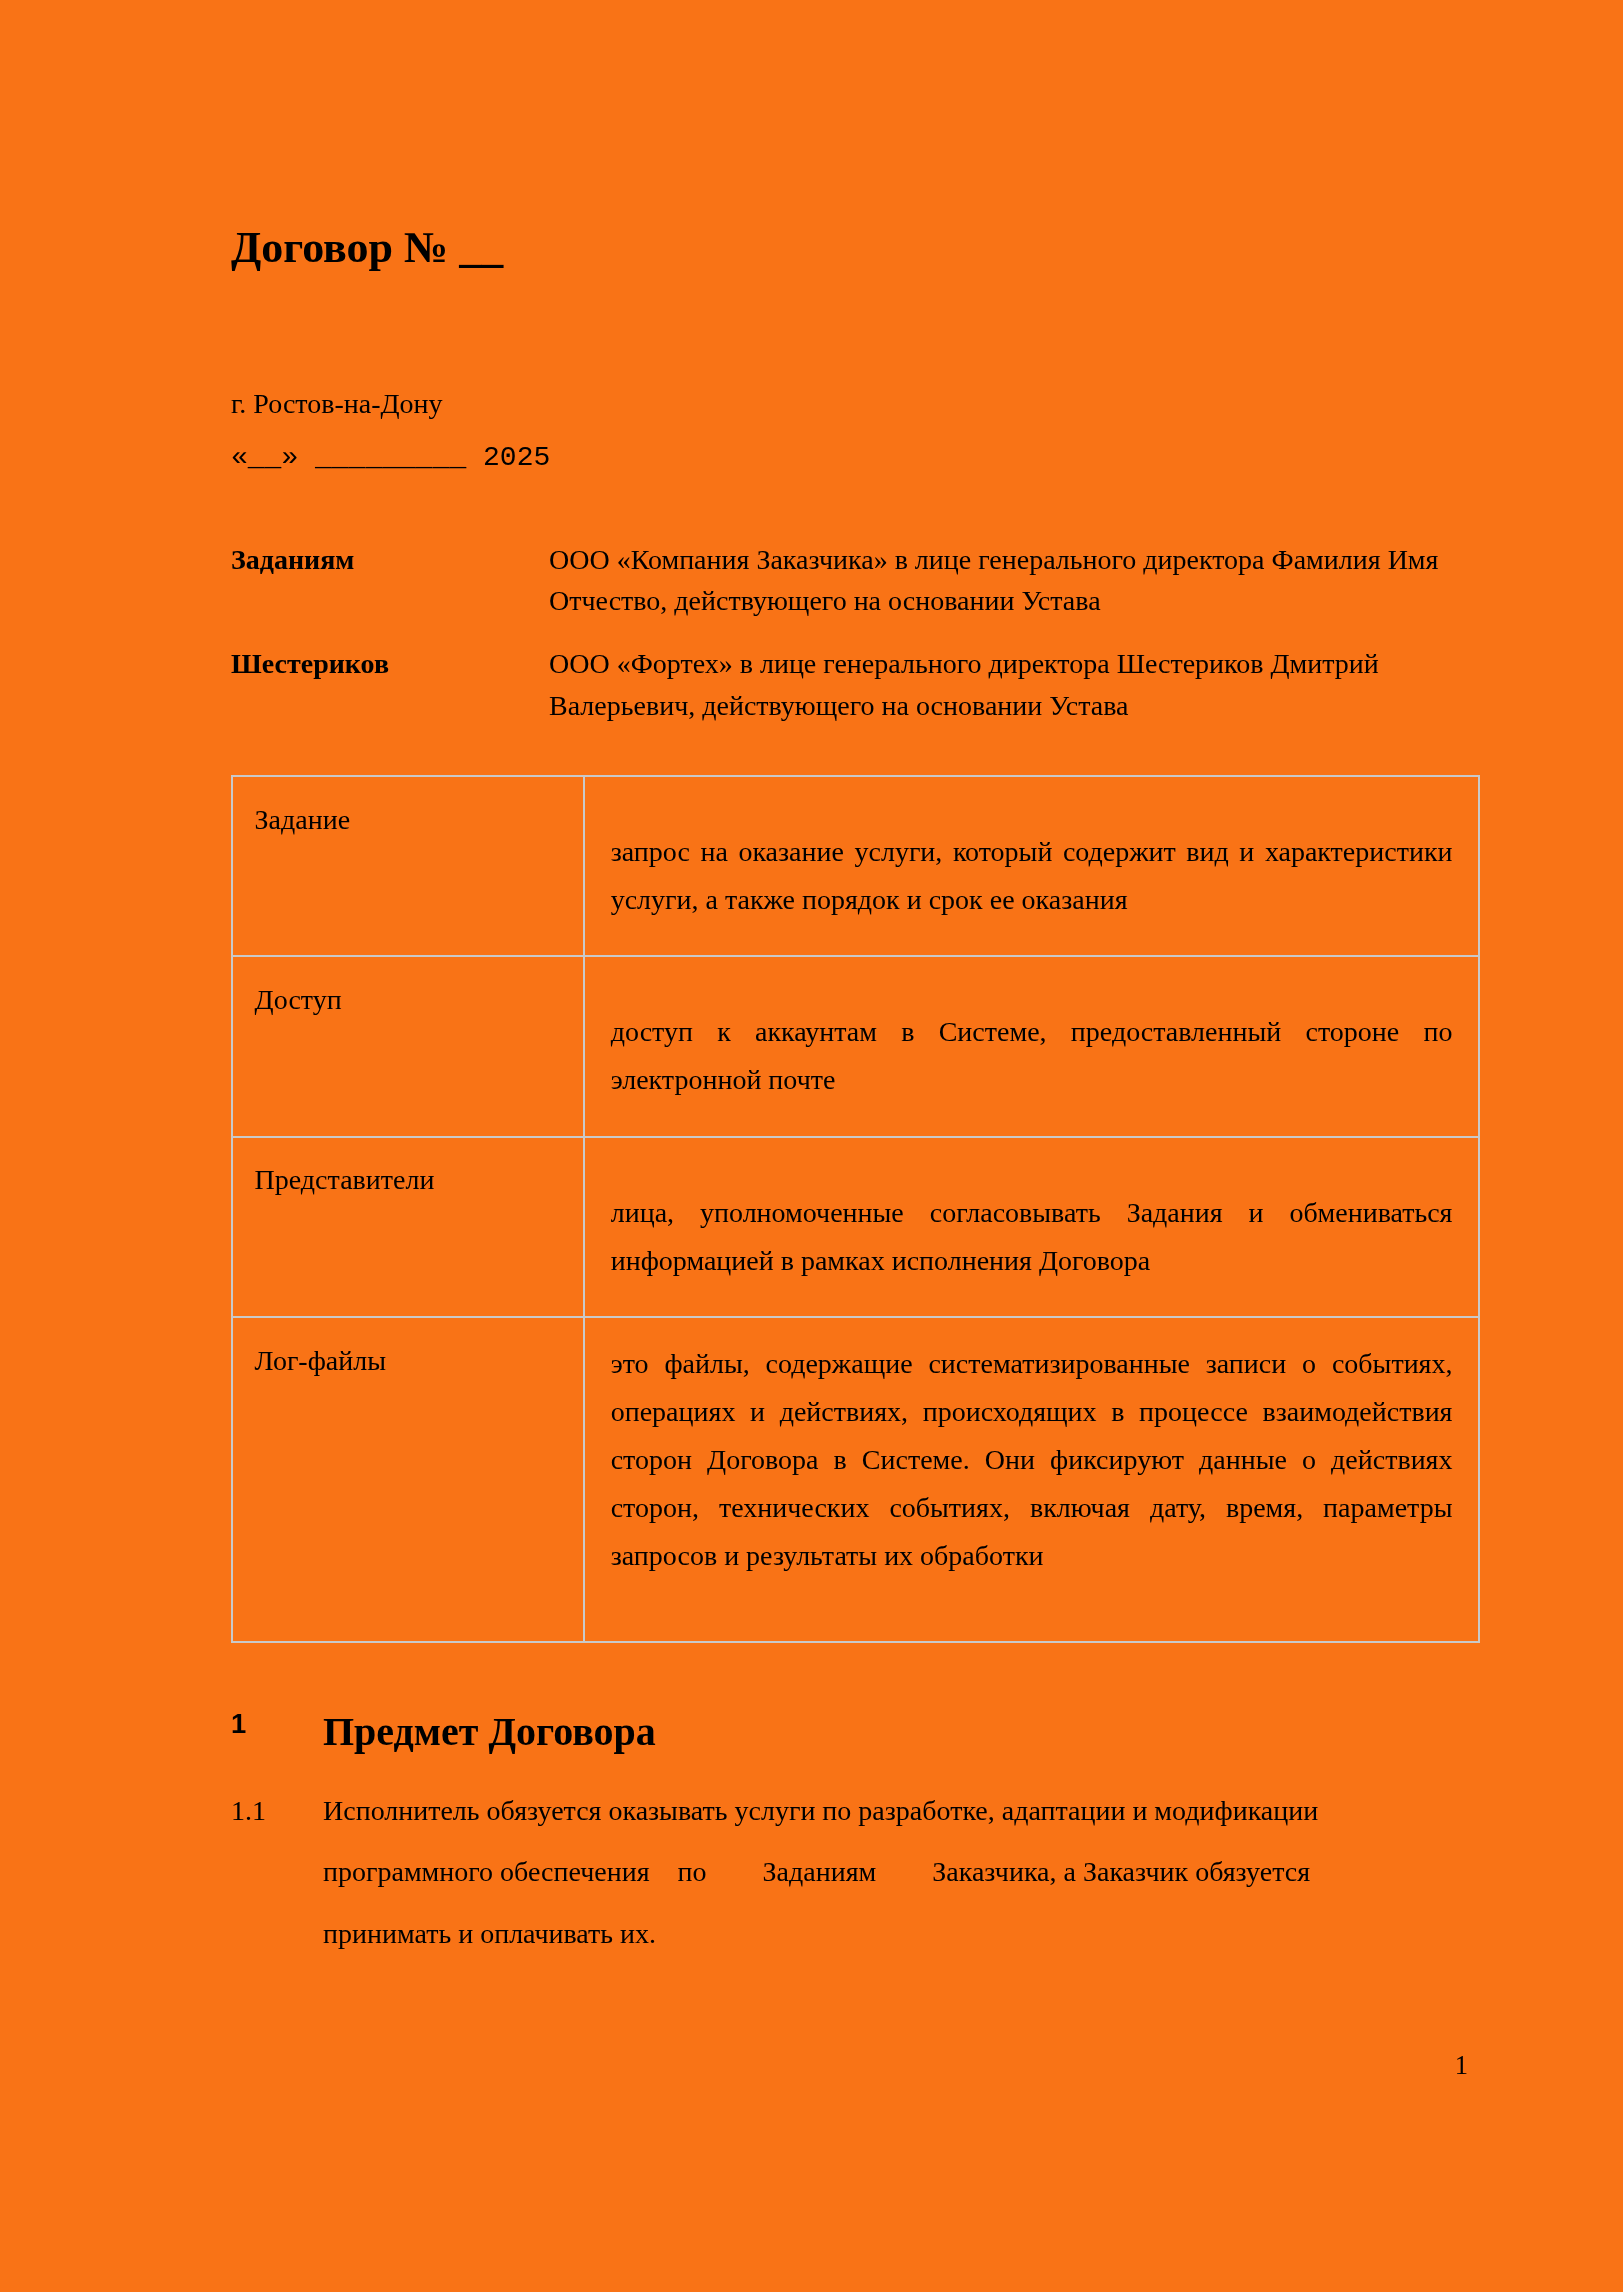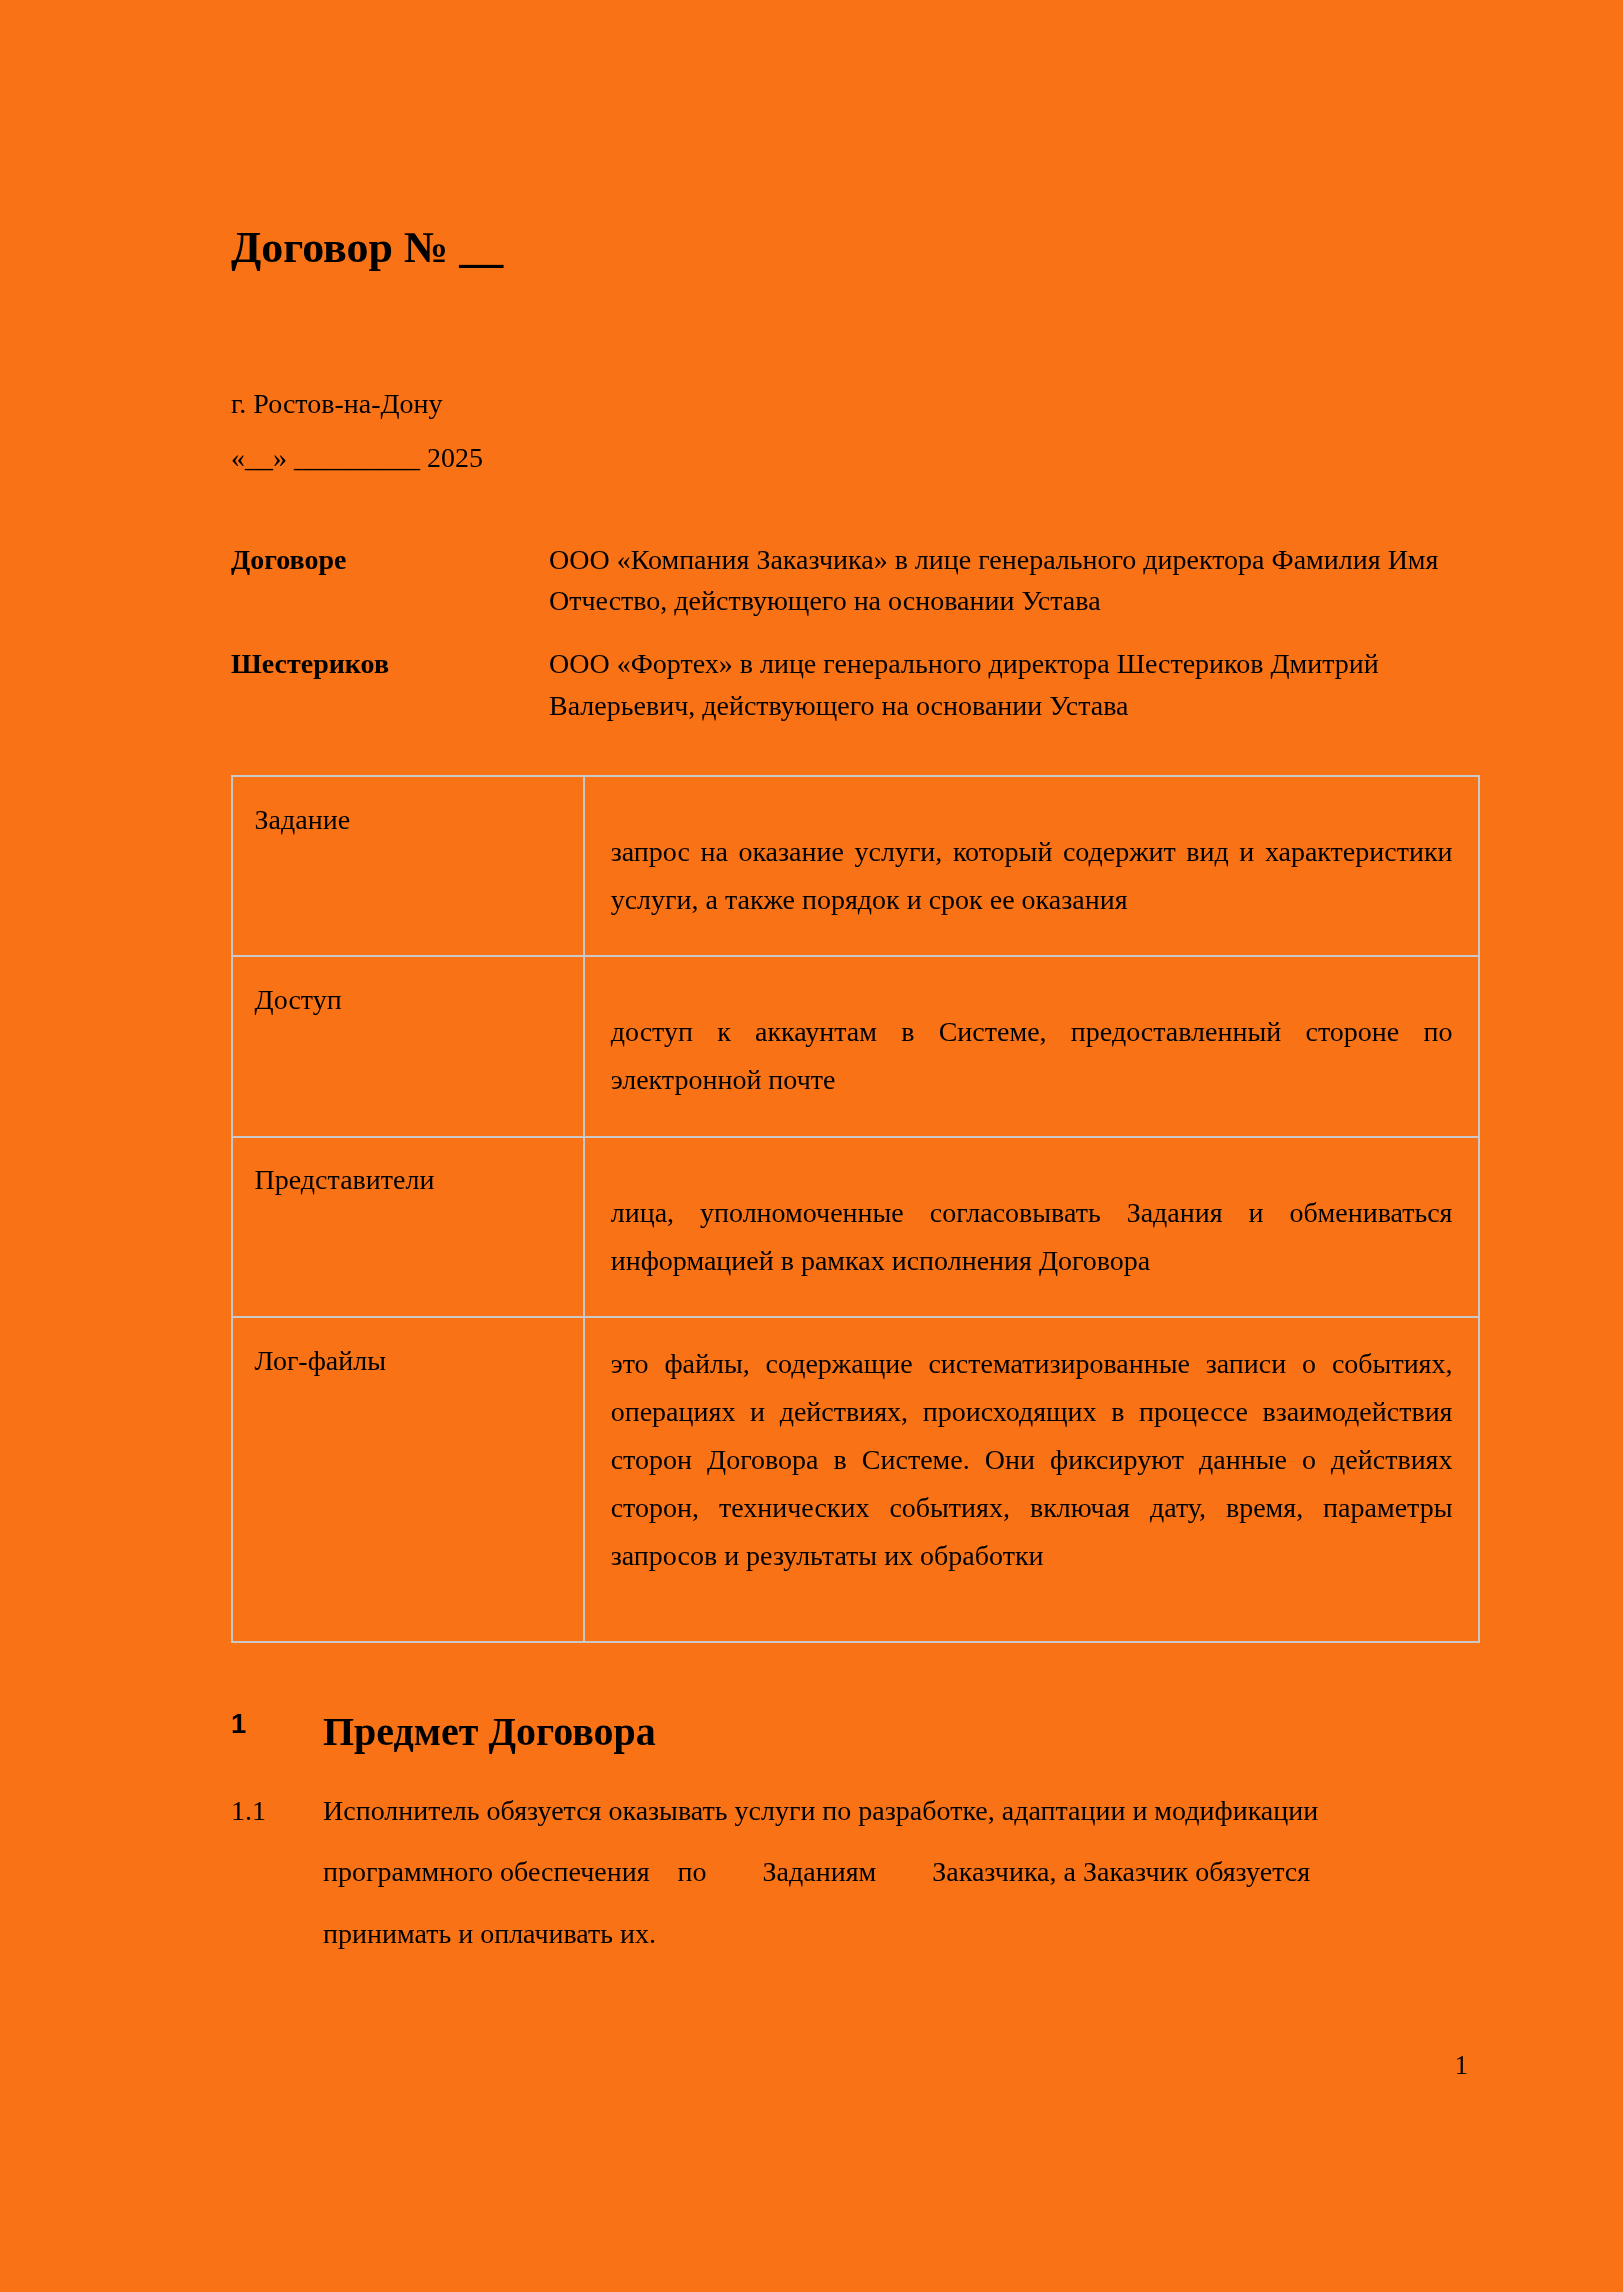--- a/index.html
+++ b/index.html
@@ -25,20 +25,21 @@
     line-height: 1.15;
     margin: 0 0 110px 0;
   }
   .city-line {
     margin: 0 0 15.7px 0;
     line-height: 1.4;
   }
   .date-line {
     margin: 0 0 61px 0;
     line-height: 1.4;
+    font-family: Liberation Mono, monospace;
   }
   .parties {
     width: 100%;
     border-collapse: collapse;
     margin: 0 0 27.4px 0;
   }
   .parties td {
     vertical-align: top;
     padding: 0 0 21.6px 0;
     line-height: 1.48;
@@ -125,21 +126,21 @@
 <div class="page">
 
   <h1 class="doc-title">Договор № __</h1>
 
   <p class="city-line">г. Ростов-на-Дону</p>
   <p class="date-line">«__» _________ 2025</p>
 
   <table class="parties">
     <tbody>
       <tr>
-        <td class="p-label">Договоре</td>
+        <td class="p-label">Заданиям</td>
         <td class="p-value">ООО «Компания Заказчика» в лице генерального директора Фамилия Имя Отчество, действующего на основании Устава</td>
       </tr>
       <tr>
         <td class="p-label">Шестериков</td>
         <td class="p-value">ООО «Фортех» в лице генерального директора Шестериков Дмитрий Валерьевич, действующего на основании Устава</td>
       </tr>
     </tbody>
   </table>
 
 

